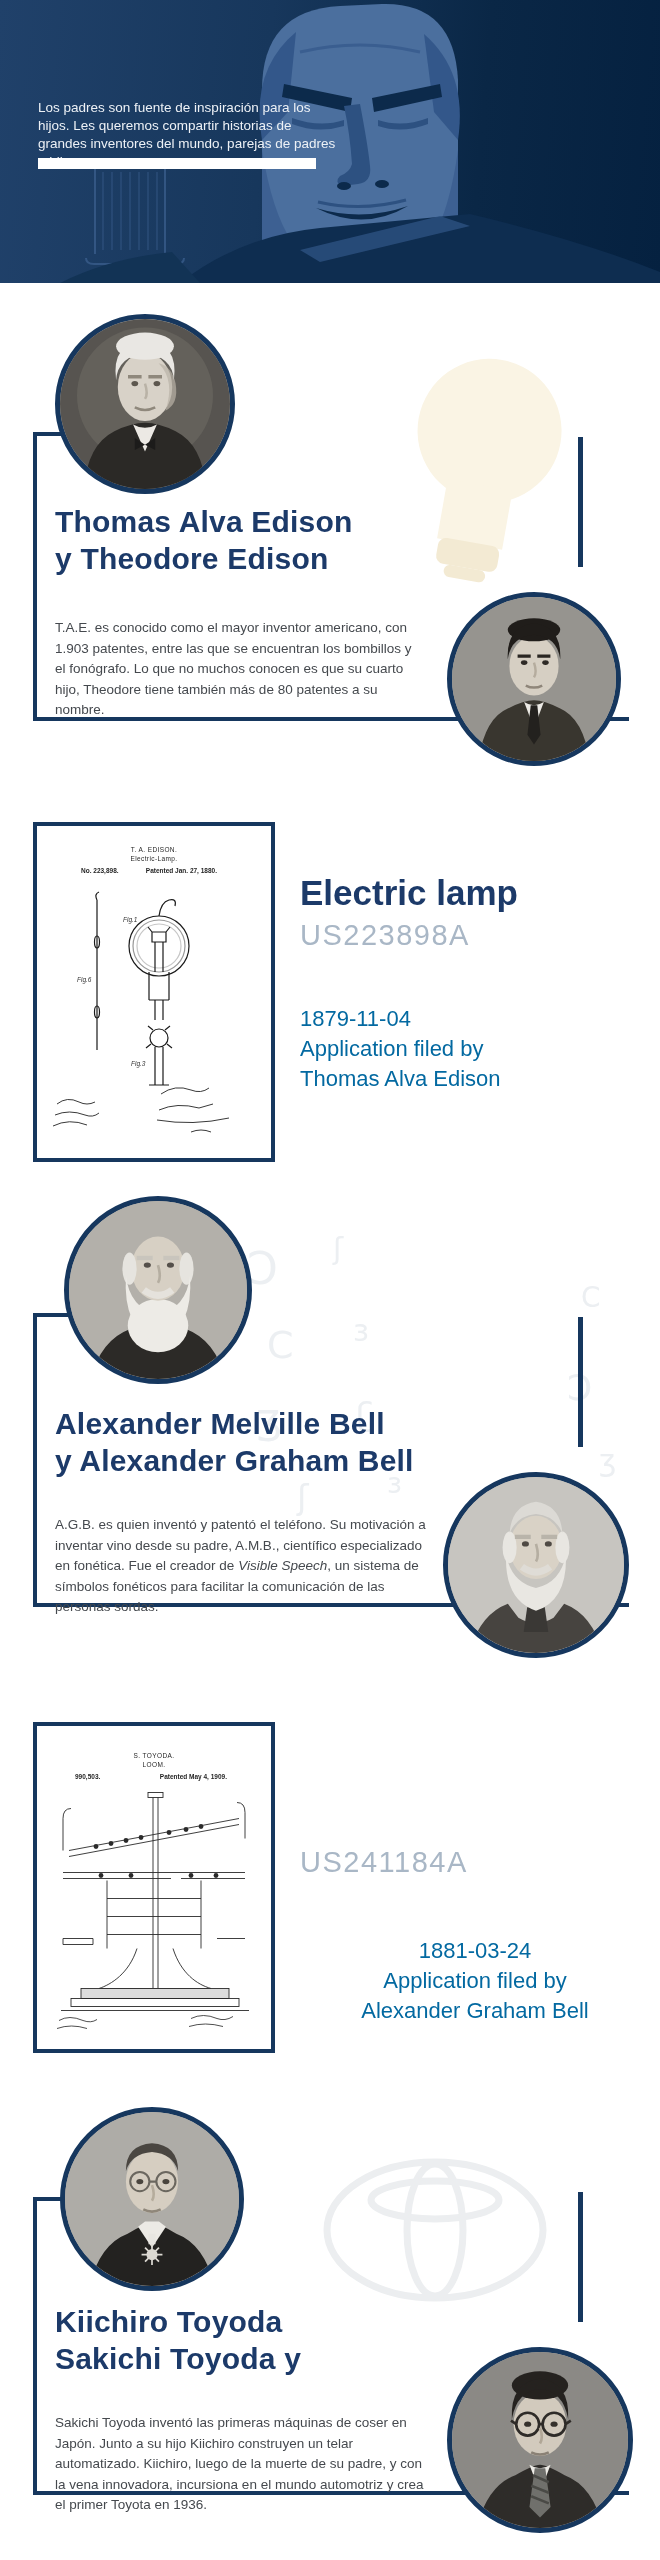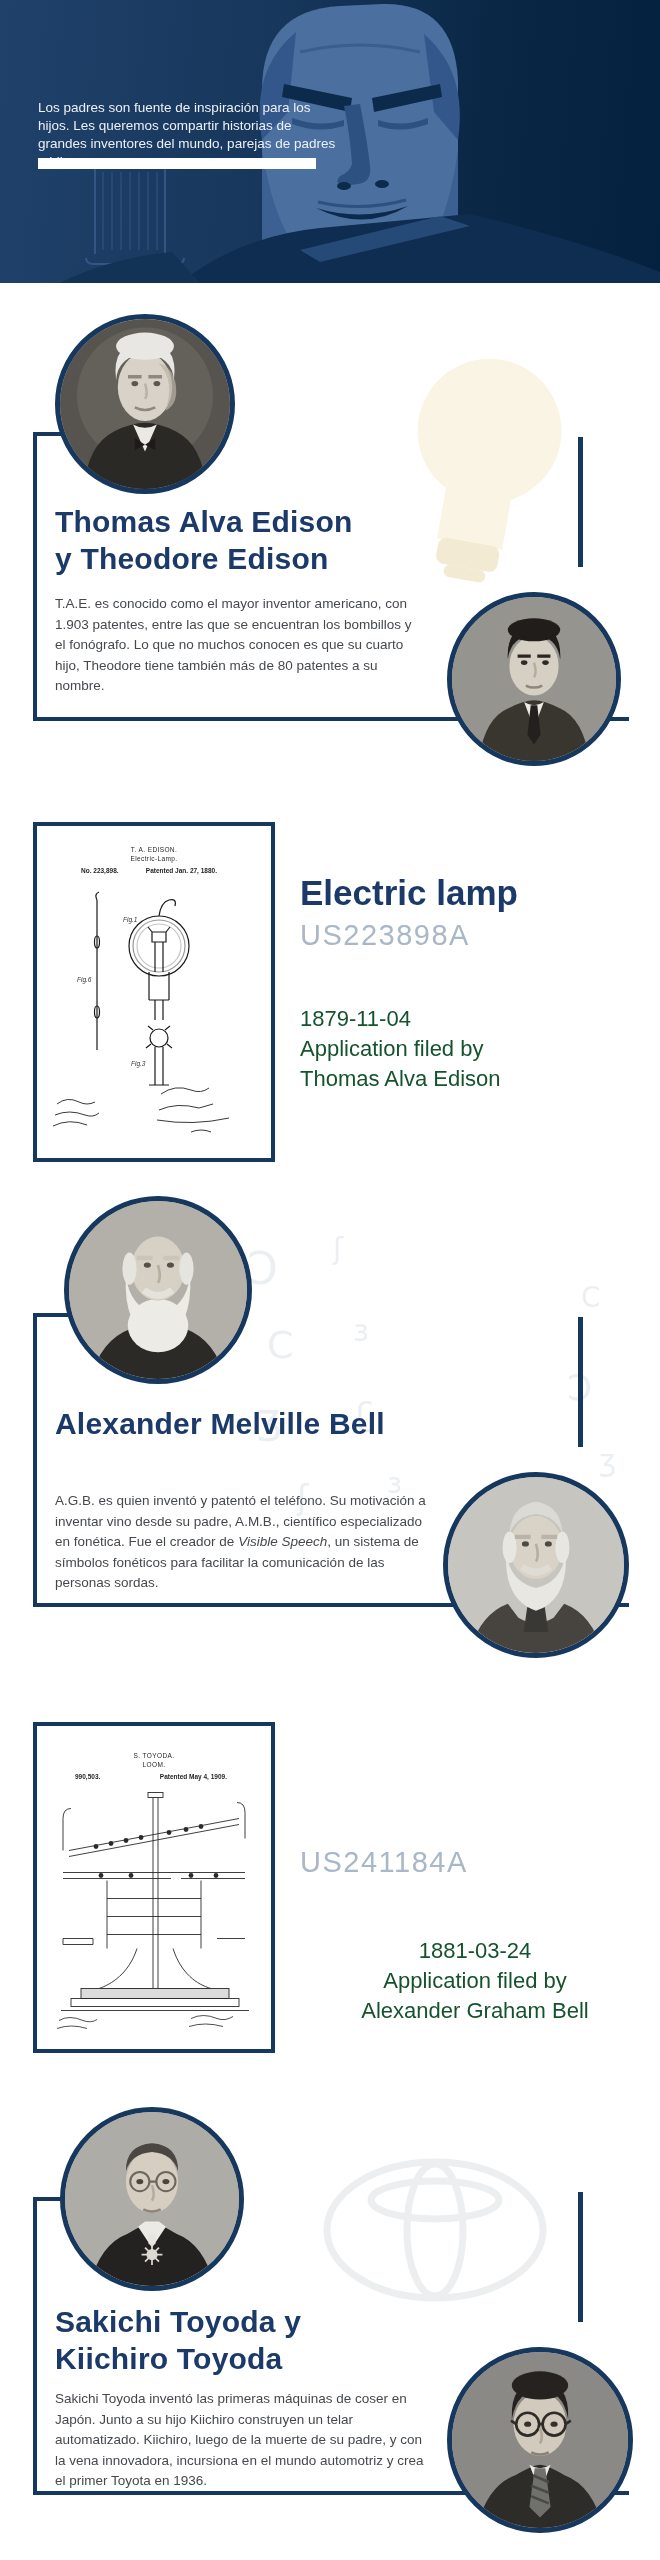--- a/index.html
+++ b/index.html
@@ -15,33 +15,33 @@
          color:#edf1f6;z-index:3;}
   .intro-bar{position:absolute;left:38px;top:158px;width:278px;height:11px;background:#ffffff;z-index:3;}
 
   
   .photo{border-radius:50%;border:5px solid #16375e;overflow:hidden;z-index:2;background:#b9b6b0;}
   .photo svg{display:block;width:100%;height:100%;}
   .bracket{border-left:4px solid #16375e;border-bottom:4px solid #16375e;z-index:1;}
   .stub{height:4px;background:#16375e;z-index:1;}
   .vline{width:5px;background:#16375e;z-index:1;}
   .h-sec{font-weight:700;font-size:30px;line-height:37px;color:#1c3a69;letter-spacing:.2px;z-index:3;}
-  .body-text{font-size:13.5px;line-height:20.5px;color:#45494e;z-index:3;}
+  .body-text{font-size:13.5px;line-height:20.5px;color:#45494e;z-index:3;margin-top:24px;}
   .body-text i{font-style:italic;}
   .wm{z-index:0;}
 
   
   .patent-box{border:4px solid #16375e;background:#ffffff;z-index:2;}
   .doc-center{position:absolute;left:0;width:100%;text-align:center;font-size:6.5px;
               letter-spacing:.4px;color:#1f1f1f;}
   .doc-row{position:absolute;display:flex;justify-content:space-between;font-size:6.5px;
            font-weight:700;color:#1f1f1f;}
   .p-title{font-weight:700;font-size:35px;line-height:41px;color:#1c3a69;z-index:3;}
   .p-number{font-size:29px;font-weight:400;letter-spacing:1.5px;color:#a9b7c6;z-index:3;}
-  .p-meta{font-size:22px;line-height:30px;color:#14532d;z-index:3;}
+  .p-meta{font-size:22px;line-height:30px;color:#0369a1;z-index:3;}
 
   .speech-glyph{position:absolute;color:#eceff2;font-family:"DejaVu Sans",sans-serif;z-index:0;}
 </style>
 </head>
 <body>
 
 <div id="canvas">
 
   <div class="abs header">
     <svg width="660" height="283" viewBox="0 0 660 283" aria-hidden="true">
@@ -219,20 +219,21 @@
       <path d="M42,50 q8,6 16,0" stroke="#e5e2dc" stroke-width="4" fill="none"></path>
       <path d="M38,32 h9 M53,32 h9" stroke="#c9c5bd" stroke-width="2.5"></path>
       <ellipse cx="44" cy="36" rx="2" ry="1.5" fill="#55504a"></ellipse>
       <ellipse cx="57" cy="36" rx="2" ry="1.5" fill="#55504a"></ellipse>
       <path d="M50,36 q2,7 0,10" stroke="#b5aea1" stroke-width="1.5" fill="none"></path>
     </svg>
   </div>
 
   <div class="abs h-sec" style="left:55px;top:1405px;width:440px;">
     <div>Alexander Melville Bell</div>
+    <div>y Alexander Graham Bell</div>
   </div>
   <div class="abs body-text" style="left:55px;top:1491px;width:372px;"><span>A.G.B. es quien inventó y patentó el teléfono. Su motivación a inventar vino desde su padre, A.M.B., científico especializado en fonética. Fue el creador de </span><i>Visible Speech</i><span>, un sistema de símbolos fonéticos para facilitar la comunicación de las personas sordas.</span></div>
 
   <div class="abs vline" style="left:578px;top:1317px;height:130px;"></div>
 
   <div class="abs photo" style="left:443px;top:1472px;width:176px;height:176px;">
     <svg viewBox="0 0 100 100" preserveAspectRatio="xMidYMid slice">
       <rect width="100" height="100" fill="#c7c5c0"></rect>
       <path d="M12,100 Q18,78 34,72 L40,80 Q50,86 60,80 L66,72 Q82,78 88,100 Z" fill="#474440"></path>
       <polygon points="45,74 55,74 57,88 43,88" fill="#3a3835"></polygon>
@@ -328,22 +329,22 @@
       <circle cx="58" cy="40" r="5.5" stroke="#6b675f" stroke-width="1.2" fill="none"></circle>
       <path d="M48.5,40 h4" stroke="#6b675f" stroke-width="1.2"></path>
       <ellipse cx="43" cy="40" rx="2" ry="1.5" fill="#4a453e"></ellipse>
       <ellipse cx="58" cy="40" rx="2" ry="1.5" fill="#4a453e"></ellipse>
       <path d="M50,42 q2,6 0,9" stroke="#b5ac9c" stroke-width="1.5" fill="none"></path>
       <path d="M45,56 q5,2.5 10,0" stroke="#8f877a" stroke-width="1.5" fill="none"></path>
     </svg>
   </div>
 
   <div class="abs h-sec" style="left:55px;top:2303px;width:420px;">
+    <div>Kiichiro Toyoda</div>
     <div>Sakichi Toyoda y</div>
-    <div>Kiichiro Toyoda</div>
   </div>
   <div class="abs body-text" style="left:55px;top:2389px;width:376px;">Sakichi Toyoda inventó las primeras máquinas de coser en Japón. Junto a su hijo Kiichiro construyen un telar automatizado. Kiichiro, luego de la muerte de su padre, y con la vena innovadora, incursiona en el mundo automotriz y crea el primer Toyota en 1936.</div>
 
   <div class="abs vline" style="left:578px;top:2192px;height:130px;"></div>
 
   <div class="abs photo" style="left:447px;top:2347px;width:176px;height:176px;">
     <svg viewBox="0 0 100 100" preserveAspectRatio="xMidYMid slice">
       <rect width="100" height="100" fill="#8b8985"></rect>
       <path d="M14,100 Q20,76 36,70 Q46,64 50,64 Q54,64 64,70 Q80,76 86,100 Z" fill="#2e2c29"></path>
       <path d="M44,64 L50,80 L56,64 Q50,68 44,64 Z" fill="#eceae5"></path>

